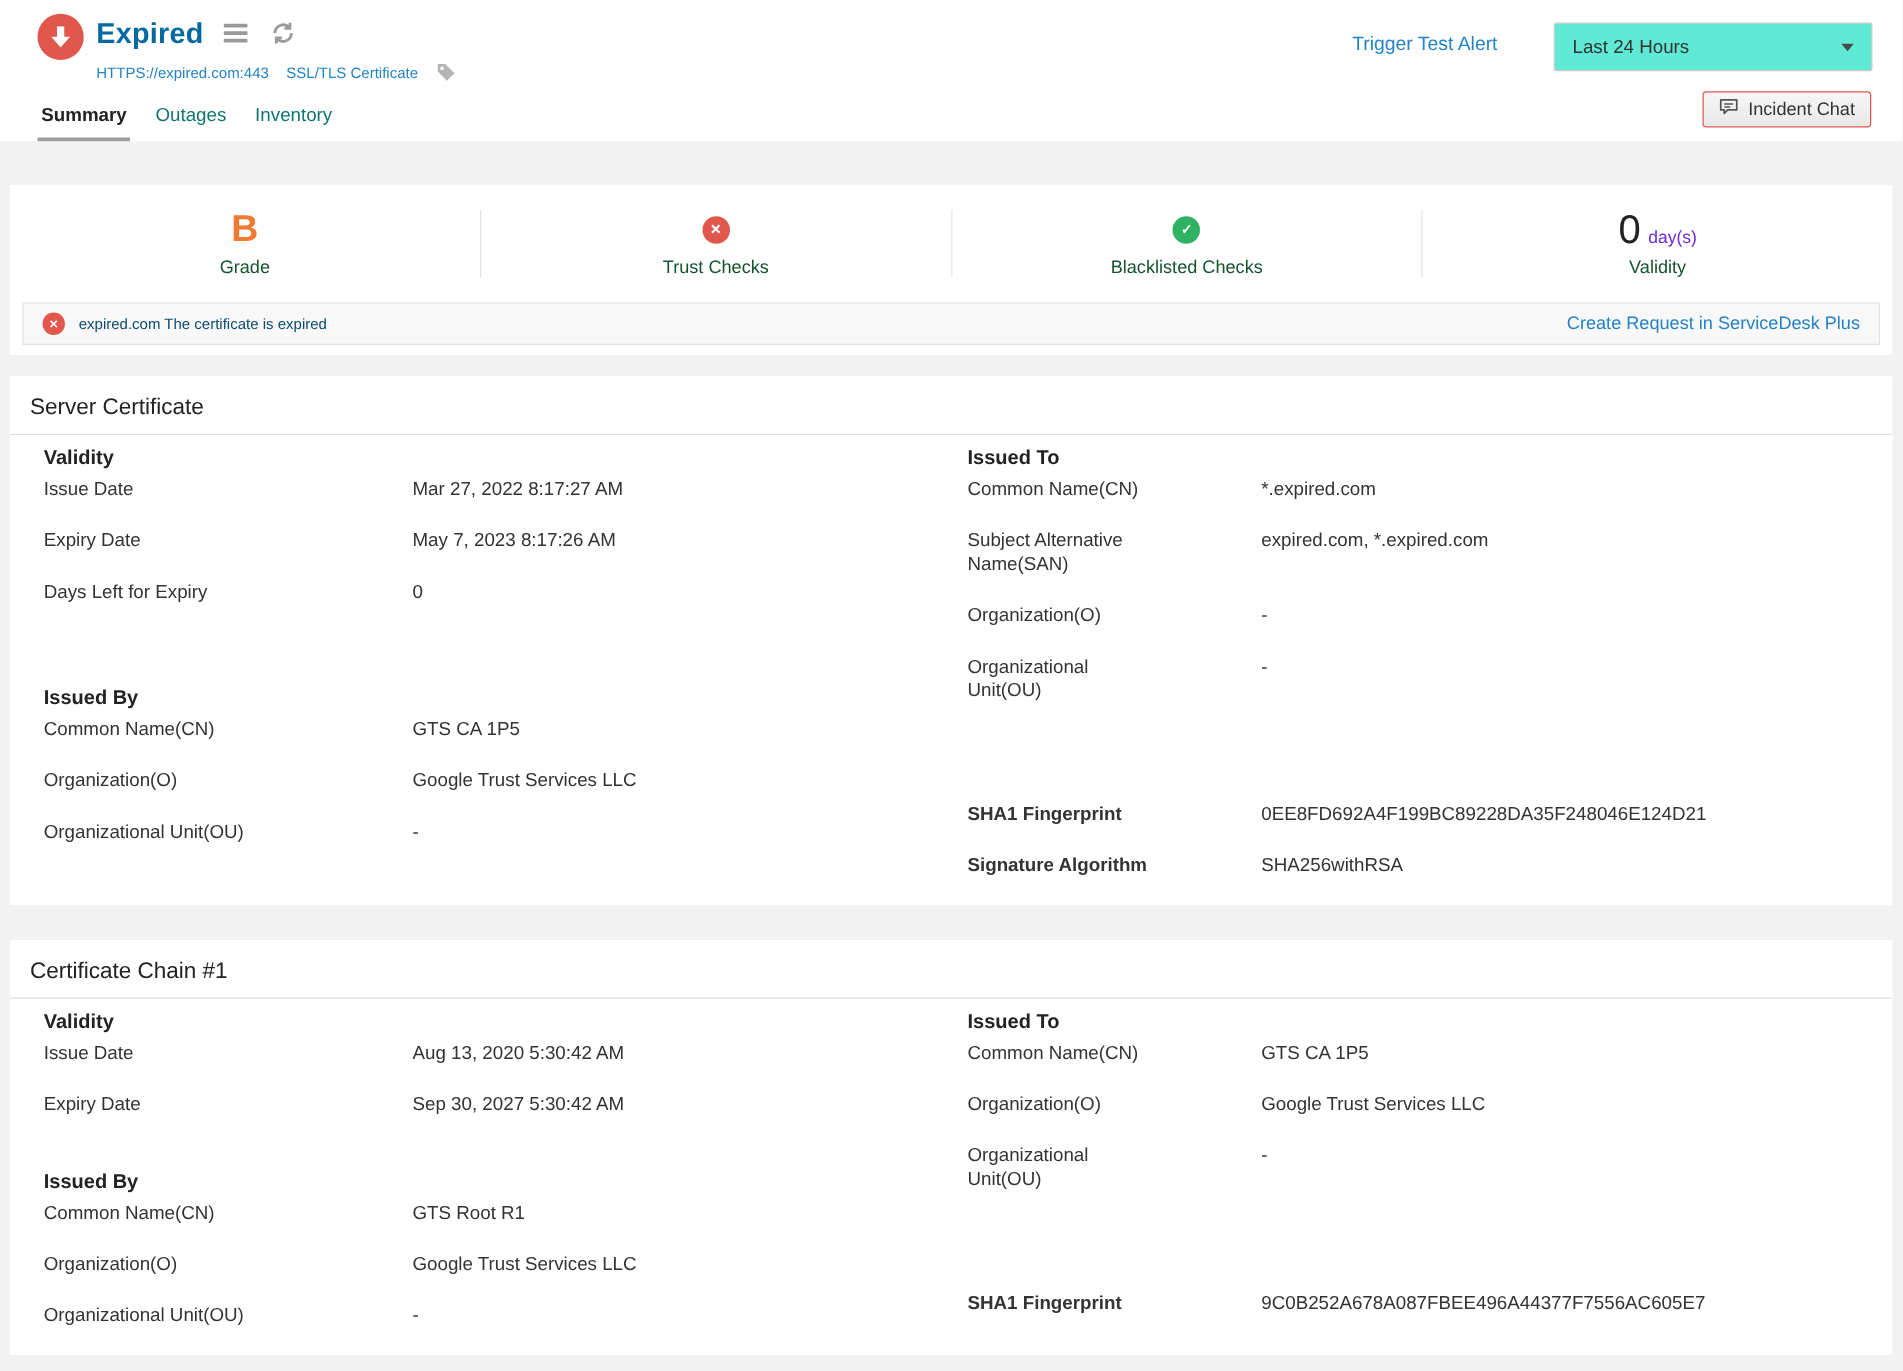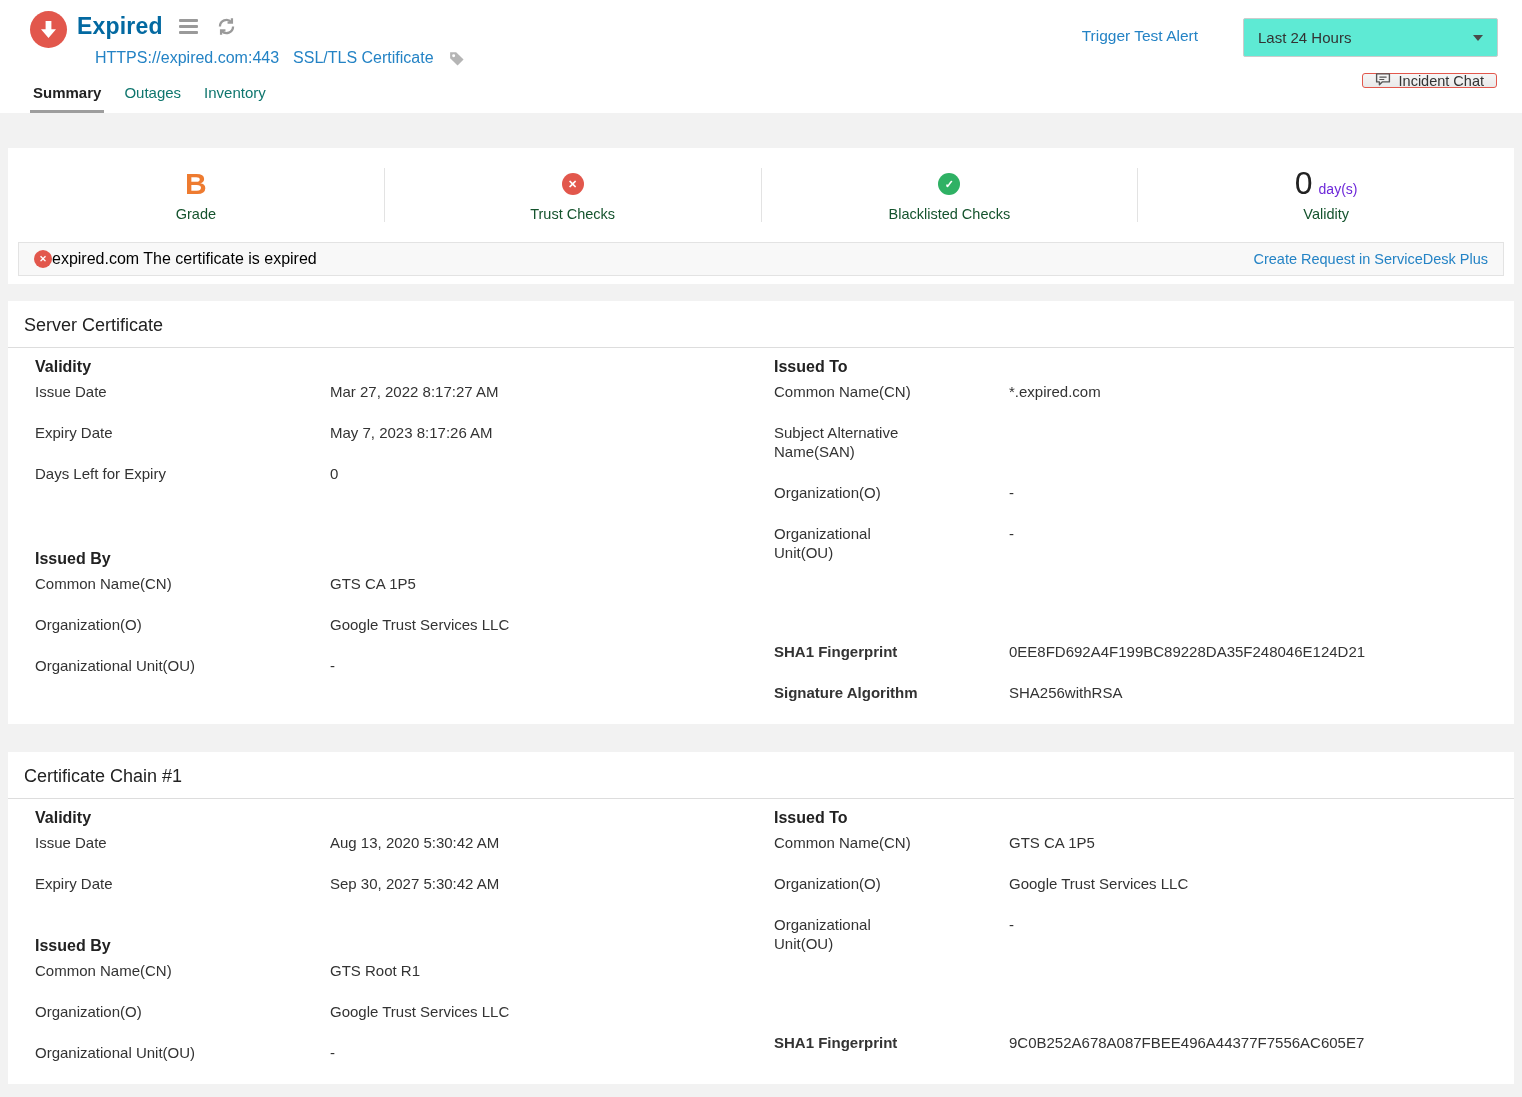--- a/index.html
+++ b/index.html
@@ -17,40 +17,40 @@
   .monitor-icon{
     position:absolute;left:30px;top:11px;width:37px;height:37px;border-radius:50%;
     background:#e2574c;display:flex;align-items:center;justify-content:center;
   }
   .title-block{position:absolute;left:77px;top:13px;}
   .title-row{display:flex;align-items:center;gap:14px;}
   .page-title{margin:0;font-size:23px;font-weight:600;color:#0369a1;letter-spacing:.2px;}
   .menu-icon{display:inline-flex;flex-direction:column;gap:3px;cursor:pointer;padding:2px;}
   .menu-icon i{display:block;width:19px;height:3px;background:#9a9a9a;border-radius:1px;}
   .refresh-icon{display:inline-flex;cursor:pointer;margin-left:2px;}
-  .links-row{display:flex;align-items:center;gap:14px;margin-top:9px;font-size:16px;margin-left:18px;}
+  .links-row{display:flex;align-items:center;gap:14px;margin-top:9px;font-size:12px;}
   .links-row a{color:#2483c5;text-decoration:none;cursor:pointer;}
   .tag-icon{display:inline-flex;cursor:pointer;}
 
   .trigger-link{
     position:absolute;right:324px;top:27px;font-size:15.5px;color:#2483c5;
     text-decoration:none;cursor:pointer;
   }
   .dropdown{
     position:absolute;right:24px;top:18px;width:255px;height:39px;box-sizing:border-box;
     border:1px solid #cccccc;border-radius:2px;background:#5eead4;
     display:flex;align-items:center;padding:0 14px;font-size:15px;color:#333;cursor:pointer;
   }
   .caret{
     margin-left:auto;width:0;height:0;
     border-left:5px solid transparent;border-right:5px solid transparent;
     border-top:6px solid #4a4a4a;
   }
   .incident-btn{
-    position:absolute;right:25px;top:73px;height:15px;
+    position:absolute;right:25px;top:73px;height:29px;
     display:inline-flex;align-items:center;gap:8px;padding:0 12px;
     background:linear-gradient(#f6f6f6,#e9e9e9);
     border:1px solid #e2574c;border-radius:3px;
     font-family:"Liberation Sans", sans-serif;font-size:14.5px;color:#333;cursor:pointer;
   }
 
   .tabs{position:absolute;left:30px;bottom:0;display:flex;gap:17px;font-size:15px;}
   .tab{color:#0f766e;padding:0 3px 9px;cursor:pointer;border-bottom:3px solid transparent;}
   .tab.active{color:#222;font-weight:bold;border-bottom-color:#9e9e9e;}
 
@@ -72,21 +72,21 @@
   .circle.small{width:18px;height:18px;font-size:9px;flex-shrink:0;}
   .validity-num{font-size:32px;color:#222;line-height:30px;}
   .validity-unit{font-size:14px;color:#6d28d9;margin-left:6px;}
   .status-label{font-size:14.5px;color:#14532d;}
 
   .alert-bar{
     margin:8px 10px 0;height:34px;box-sizing:border-box;
     background:#f8f8f8;border:1px solid #e3e3e3;
     display:flex;align-items:center;padding:0 15px;
   }
-  .alert-text{margin-left:0;font-size:16px;color:#000000;}
+  .alert-text{margin-left:11px;font-size:12px;color:#0c4a6e;}
   .alert-link{margin-left:auto;font-size:14.5px;color:#2483c5;text-decoration:none;cursor:pointer;}
 
   .cert-panel{margin-top:17px;}
   .cert-panel.chain{margin-top:28px;}
   .section-title{
     margin:0;font-size:18px;font-weight:normal;color:#222;
     padding:14px 16px 11px;border-bottom:1px solid #dddddd;
   }
   .section-body{display:flex;padding:8px 20px 0 27px;}
   .col{flex:1;min-width:0;}
@@ -243,20 +243,21 @@
 
         <div class="col col-right">
           <div class="group">
             <div class="group-heading">Issued To</div>
             <div class="row">
               <div class="flabel">Common Name(CN)</div>
               <div class="fvalue">*.expired.com</div>
             </div>
             <div class="row">
               <div class="flabel">Subject Alternative Name(SAN)</div>
+              <div class="fvalue">expired.com, *.expired.com</div>
             </div>
             <div class="row">
               <div class="flabel">Organization(O)</div>
               <div class="fvalue">-</div>
             </div>
             <div class="row">
               <div class="flabel">Organizational Unit(OU)</div>
               <div class="fvalue">-</div>
             </div>
           </div>

